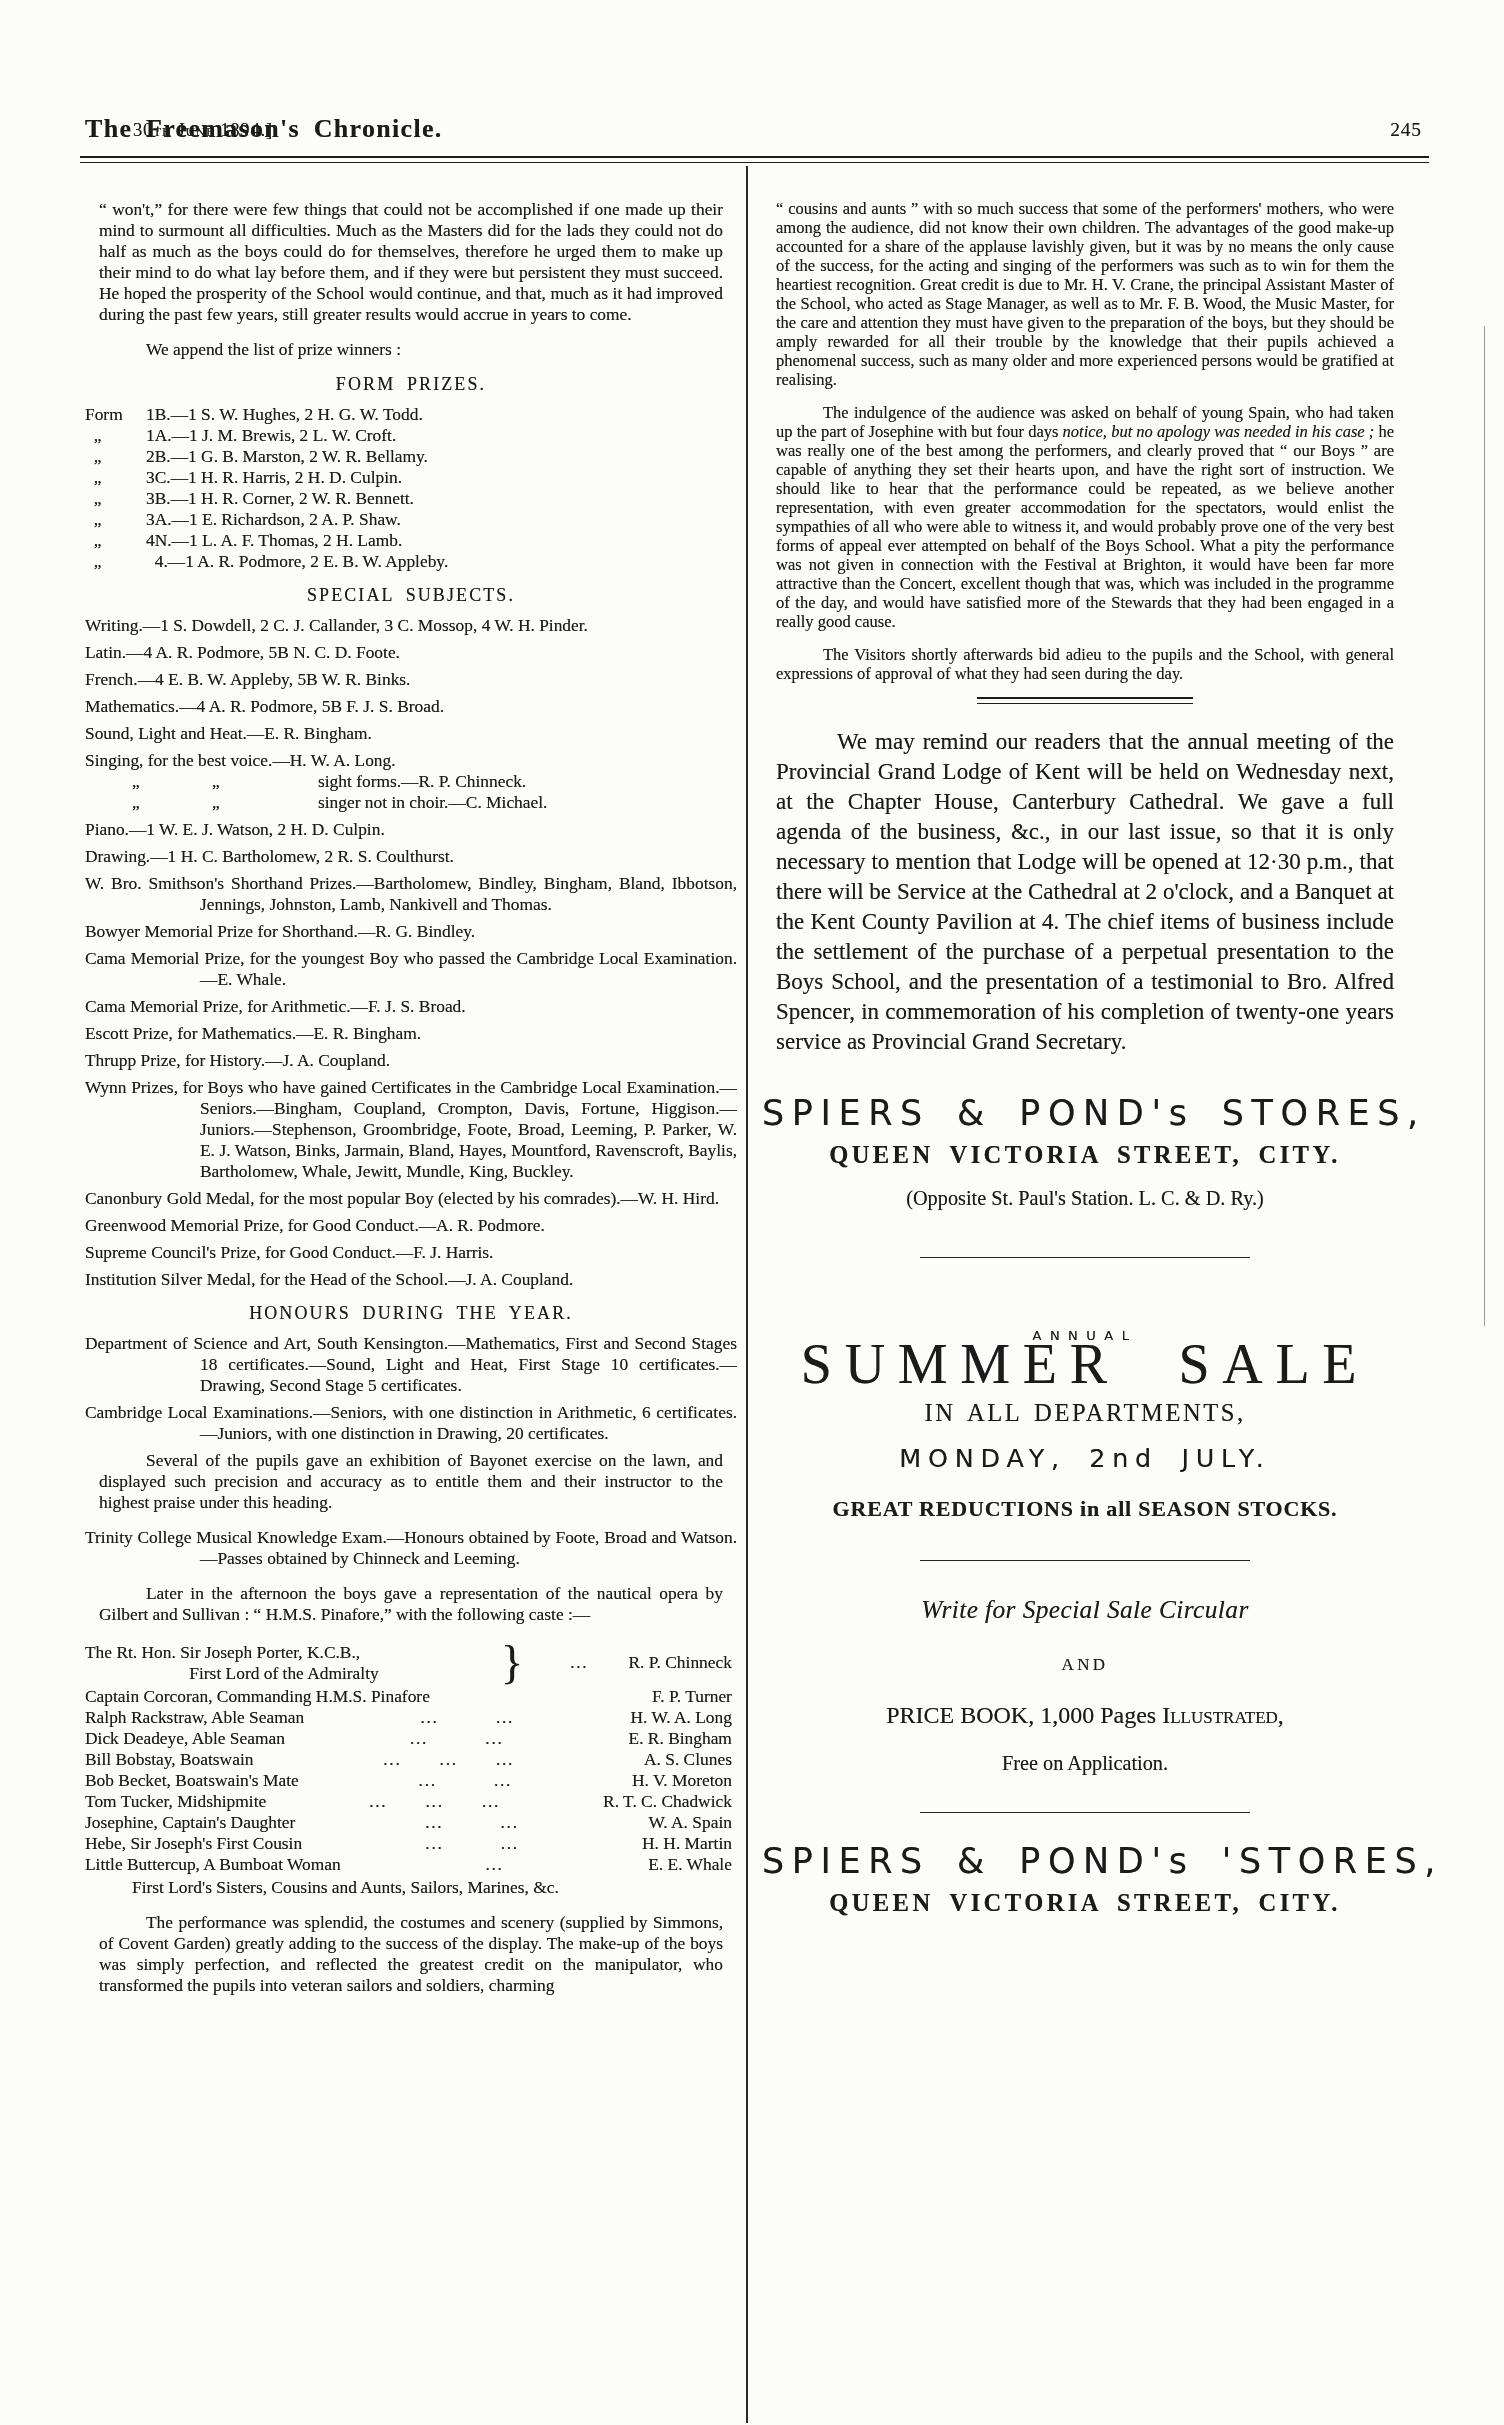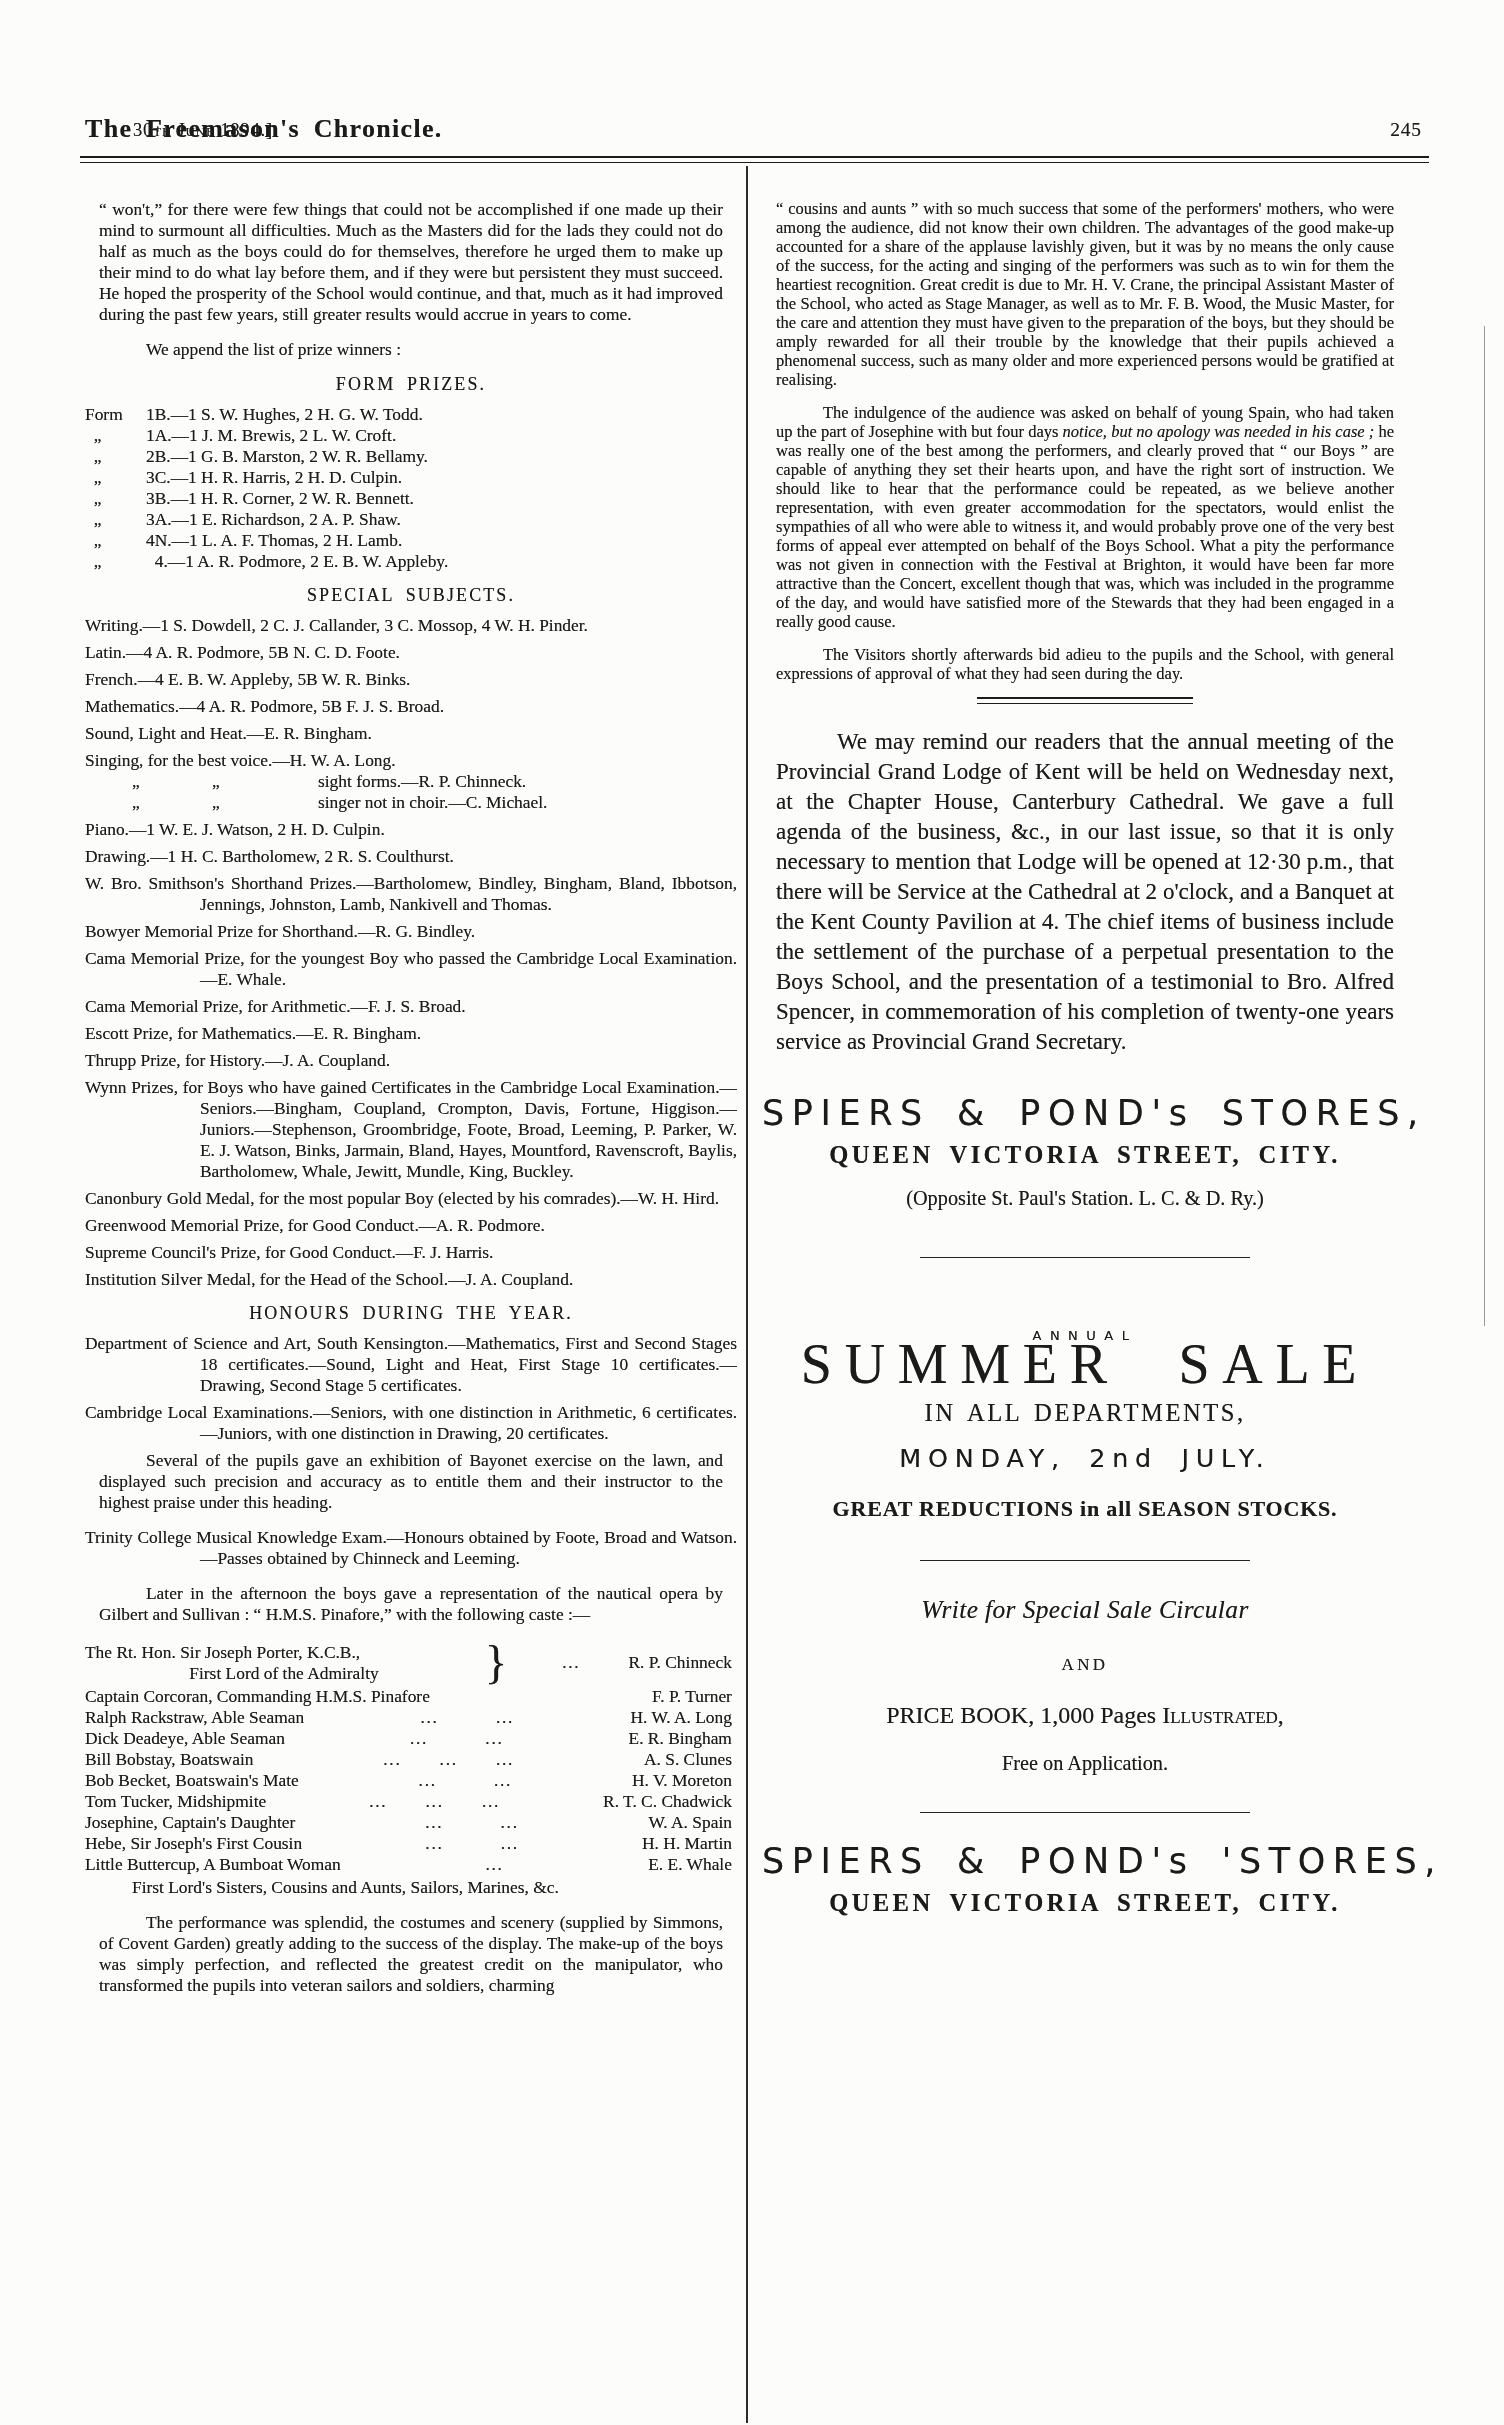--- a/index.html
+++ b/index.html
@@ -31,21 +31,21 @@
   .form-row{display:flex;line-height:21px;}
   .f1{width:61px;flex:0 0 61px;}
   .f2{flex:1;}
   .sing-row{display:flex;line-height:21px;}
   .s1{flex:0 0 80px;padding-left:47px;}
   .s2{flex:0 0 106px;}
   .s3{flex:1;}
   .sing-block{margin-bottom:6px;}
   
   .cast{margin-top:8.5px;}
-  .cast-joseph{display:flex;align-items:center;}
+  .cast-joseph{display:flex;align-items:center;gap:16px;}
   .jp-roles{flex:0 0 398px;}
   .jp-l2{text-align:center;}
   .jp-brace{font-size:47px;line-height:1;font-weight:400;padding:0 6.8px 0 1.7px;}
   .jp-dots{flex:1;text-align:center;letter-spacing:1.7px;}
   .cast-row{display:flex;line-height:21px;}
   .cast-role{white-space:nowrap;}
   .cast-dots{flex:1;text-align:center;letter-spacing:1.7px;overflow:hidden;white-space:nowrap;}
   .cast-name{white-space:nowrap;text-align:right;padding-right:5.1px;}
   .cast-footer{margin:1.7px 0 5.1px;text-indent:47px;}
   

